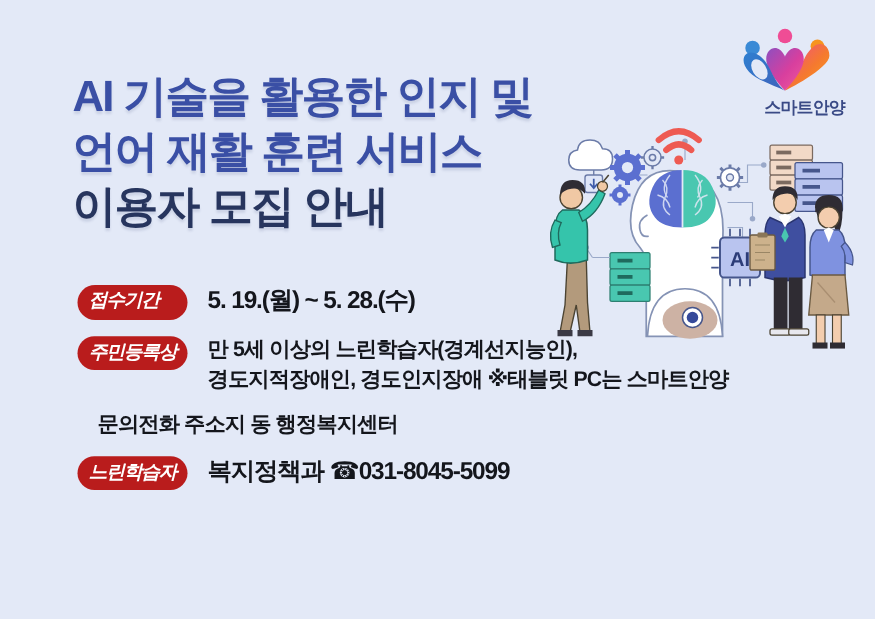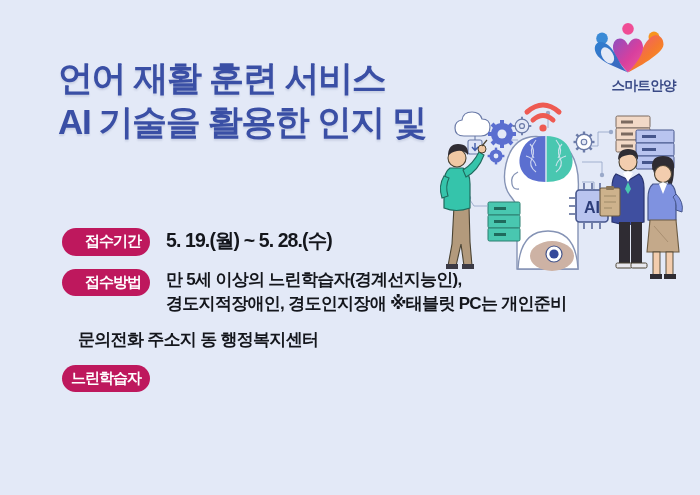--- a/index.html
+++ b/index.html
@@ -74,28 +74,29 @@
     margin-bottom: 11px;
   }
   .row:last-child { margin-bottom: 0; }
 
   .pill {
     flex: 0 0 auto;
     min-width: 88px;
     box-sizing: border-box;
     padding: 5px 9px 6px;
     border-radius: 999px;
-    background: #be185d;
+    background: #b91c1c;
     color: #ffffff;
     font-size: 15px;
     font-weight: 700;
     letter-spacing: -1px;
-    text-align: right;
+    text-align: left;
     line-height: 1.1;
     margin-top: 2px;
+    font-style: italic;
   }
 
   .value {
     margin-left: 16px;
     color: #14161c;
     font-size: 19.5px;
     font-weight: 700;
     letter-spacing: -0.9px;
     line-height: 1.42;
     padding-top: 1px;
@@ -150,49 +151,53 @@
                C60 34 62 29 66 26 C73 21 82 26 82 37 C82 52 60 74 60 74 Z" fill="url(#gCenter)"></path>
 
       <path d="M60 74 C48 68 28 62 18 52 C6 40 12 26 24 30 C34 33 40 44 44 52
                C48 60 54 70 60 74 Z" fill="url(#gLeft)"></path>
       <ellipse cx="30" cy="49" rx="8" ry="13" transform="rotate(-32 30 49)" fill="#e3e9f7"></ellipse>
     </svg>
     <div class="logo-text">스마트안양</div>
   </div>
 
   <div class="headline">
+    <div class="line l1">AI 기술을 활용한 인지 및</div>
     <div class="line l2">언어 재활 훈련 서비스</div>
-    <div class="line l1">AI 기술을 활용한 인지 및</div>
+    <div class="line l3">이용자 모집 안내</div>
   </div>
 
   <div class="info">
 
     <div class="row">
       <div class="pill">접수기간</div>
       <div class="value">
         <div>5. 19.(월) ~ 5. 28.(수)</div>
       </div>
     </div>
 
     <div class="row">
-      <div class="pill">접수방법</div>
+      <div class="pill">주민등록상</div>
       <div class="value">
         <div class="sub">만 5세 이상의 느린학습자(경계선지능인),</div>
-        <div class="sub">경도지적장애인, 경도인지장애 ※태블릿 PC는 개인준비</div>
+        <div class="sub">경도지적장애인, 경도인지장애 ※태블릿 PC는 스마트안양</div>
       </div>
     </div>
 
     <div class="row">
       <div class="value">
         <div class="sub">문의전화 주소지 동 행정복지센터</div>
       </div>
     </div>
 
     <div class="row">
       <div class="pill">느린학습자</div>
+      <div class="value tel">
+        <div>복지정책과 ☎031-8045-5099</div>
+      </div>
     </div>
 
   </div>
 
   <div class="illus">
     <svg viewBox="0 0 268 185" width="268" height="185">
 
       <g stroke="#9aa9c9" stroke-width="0.9" fill="none">
         <path d="M152 52 L168 52 L168 38 L180 38"></path>
         <path d="M152 68 L172 68 L172 80"></path>

